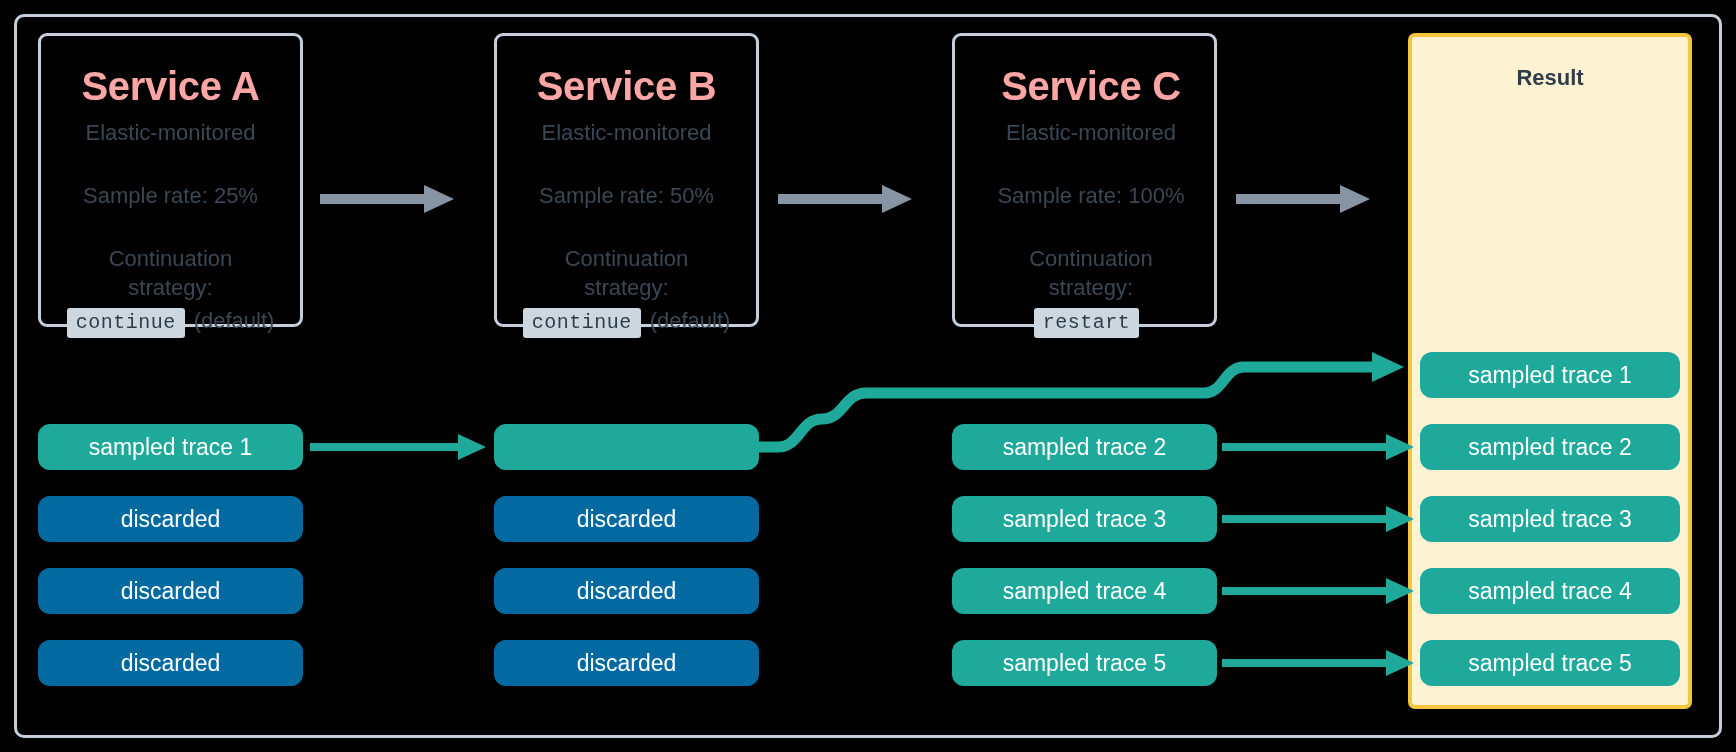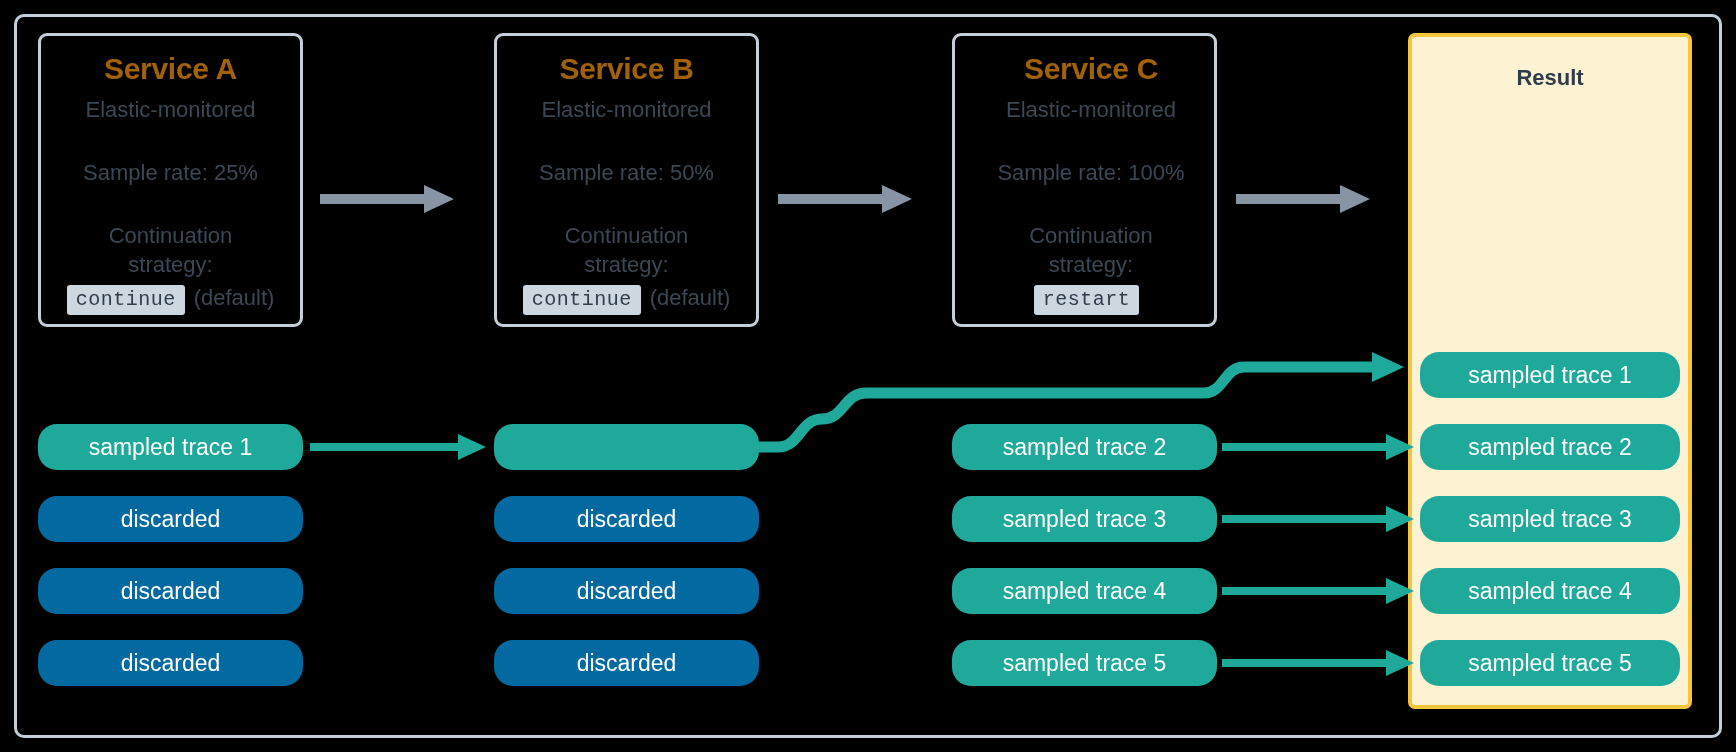--- a/index.html
+++ b/index.html
@@ -41,25 +41,25 @@
     height: 294px;
     border: 3px solid #c5cfdb;
     border-radius: 9px;
     box-sizing: border-box;
     display: flex;
     flex-direction: column;
     align-items: center;
     color: #2f3c4a;
   }
   .service-card .svc-title {
-    font-size: 30px;
+    font-size: 40px;
     font-weight: bold;
-    margin-top: 16px;
+    margin-top: 28px;
     letter-spacing: -0.3px;
-    color: #a16207;
+    color: #fca5a5;
   }
   .service-card .svc-sub {
     font-size: 22px;
     margin-top: 11px;
     color: #3a4754;
   }
   .service-card .svc-rate {
     font-size: 22px;
     margin-top: 37px;
     color: #3a4754;
@@ -124,21 +124,21 @@
     height: 30px;
   }
   #stage-arrow-1 { left: 320px; }
   #stage-arrow-2 { left: 778px; }
   #stage-arrow-3 { left: 1236px; }
 
   
   .bar {
     position: absolute;
     height: 46px;
-    border-radius: 19px;
+    border-radius: 12px;
     display: flex;
     align-items: center;
     justify-content: center;
     font-size: 23px;
     color: #ffffff;
     white-space: nowrap;
   }
   .bar.sampled   { background: #1fa99a; }
   .bar.discarded { background: #0369a1; }
 

